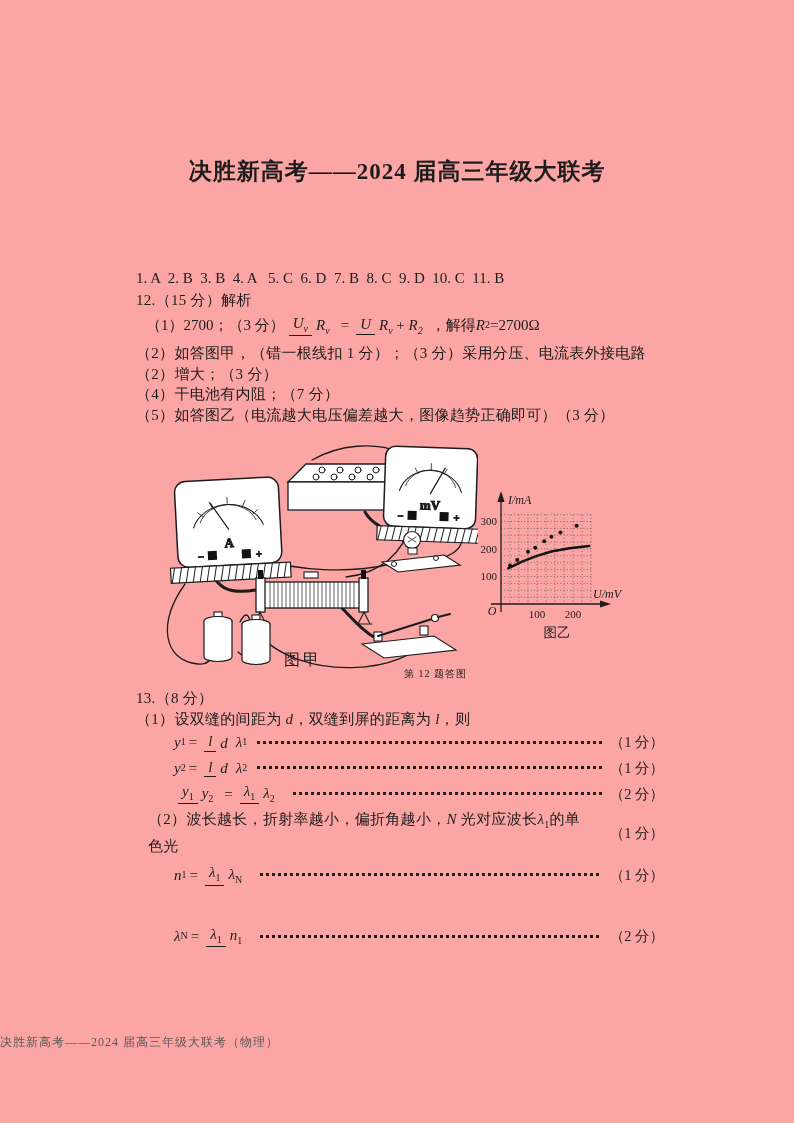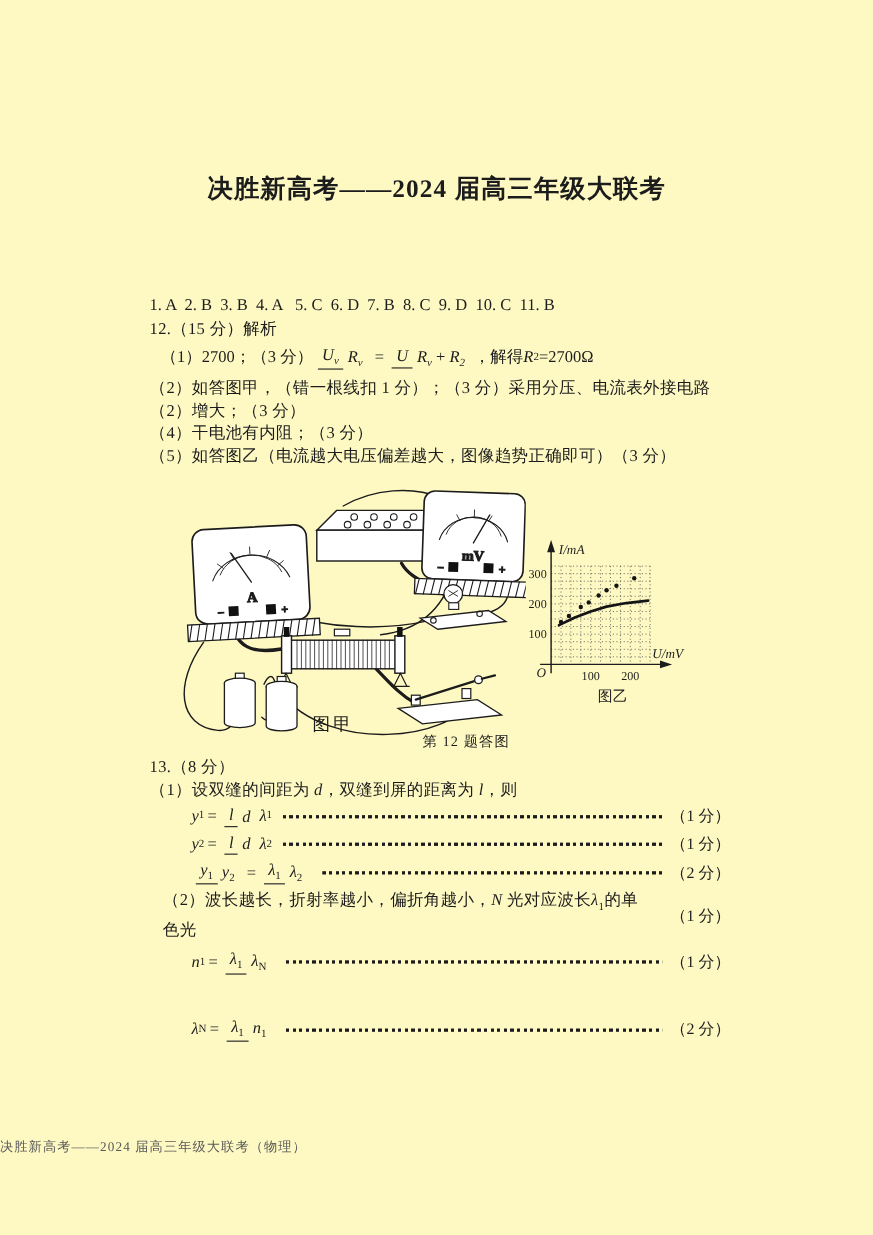--- a/index.html
+++ b/index.html
@@ -1,18 +1,18 @@
 <!DOCTYPE html>
 <html><head>
 <meta charset="utf-8">
 <style>
   * { margin:0; padding:0; box-sizing:border-box; }
   html,body { background:#fff; }
   body { width:794px; height:1123px; font-family:"Liberation Serif","DejaVu Serif",serif; color:#1c1c1c; }
-  .page { position:relative; width:794px; height:1123px; overflow:hidden; background:#fef9c3; }
+  .page { position:relative; width:794px; height:1123px; overflow:hidden; background:#fca5a5; }
 
   .title { position:absolute; top:156px; left:0; width:100%; text-align:center;
            font-size:23px; font-weight:bold; letter-spacing:1px; }
   .subtitle { position:absolute; top:198px; left:0; width:100%; text-align:center;
               font-size:21px; letter-spacing:2px; }
 
   .content { position:absolute; top:268px; left:136px; width:530px; font-size:15px; line-height:20.5px; }
   .ansline { white-space:pre-wrap; margin-bottom:1px; }
   .tline { letter-spacing:0.3px; }
 
@@ -29,21 +29,21 @@
   .frow.gap-big { margin-top:40px; }
   .eq { margin:0 3px; }
   .leader { flex:1; height:3px; margin:0 8px 0 10px;
             background-image:repeating-linear-gradient(90deg,#1c1c1c 0 3px,transparent 3px 6px); }
   .score { white-space:nowrap; font-size:14.5px; }
 
   .figure { position:relative; height:250px; margin-top:13px; }
   .circuit-svg { position:absolute; left:24px; top:4px; }
   .chart-svg { position:absolute; left:337px; top:44px; }
   .cap-left { position:absolute; left:148px; top:212px; font-size:16px; letter-spacing:3px; }
-  .cap-right { position:absolute; left:248px; top:226px; font-size:13px; letter-spacing:1px; }
+  .cap-right { position:absolute; left:268px; top:226px; font-size:10px; letter-spacing:1px; }
 
   svg text { font-family:"Liberation Serif","DejaVu Serif",serif; fill:#1c1c1c; }
   .axis-label { font-size:12px; font-style:italic; }
   .meter-label { font-size:13px; font-weight:bold; }
   .term-sign { font-size:11px; font-weight:bold; }
   .fig-cn { font-size:13.5px; font-style:normal; }
 
   .footer { position:absolute; top:1034px; left:0; width:100%; 
             font-size:12px; color:#595959; letter-spacing:1px; }
 </style>
@@ -73,21 +73,21 @@
           <var>R</var><sub><var>2</var></sub></span>
       </span>
       <span>，解得 </span>
       <var>R</var>
         <sub><span>2</span></sub>
       <span>=2700Ω</span>
     </div>
 
     <div class="tline">（2）如答图甲，（错一根线扣 1 分）；（3 分）采用分压、电流表外接电路</div>
     <div class="tline">（2）增大；（3 分）</div>
-    <div class="tline">（4）干电池有内阻；（3 分）</div>
+    <div class="tline">（4）干电池有内阻；（7 分）</div>
     <div class="tline">（5）如答图乙（电流越大电压偏差越大，图像趋势正确即可）（3 分）</div>
 
     <div class="figure">
 
       <svg class="circuit-svg" width="318" height="232" viewBox="0 0 318 232">
         <g fill="none" stroke="#1c1c1c" stroke-linecap="round">
 
           <g>
             <path d="M152,18 C180,2 215,0 240,10" stroke-width="1.3"></path>
             <path d="M205,70 C215,88 240,90 250,105" stroke-width="3"></path>

